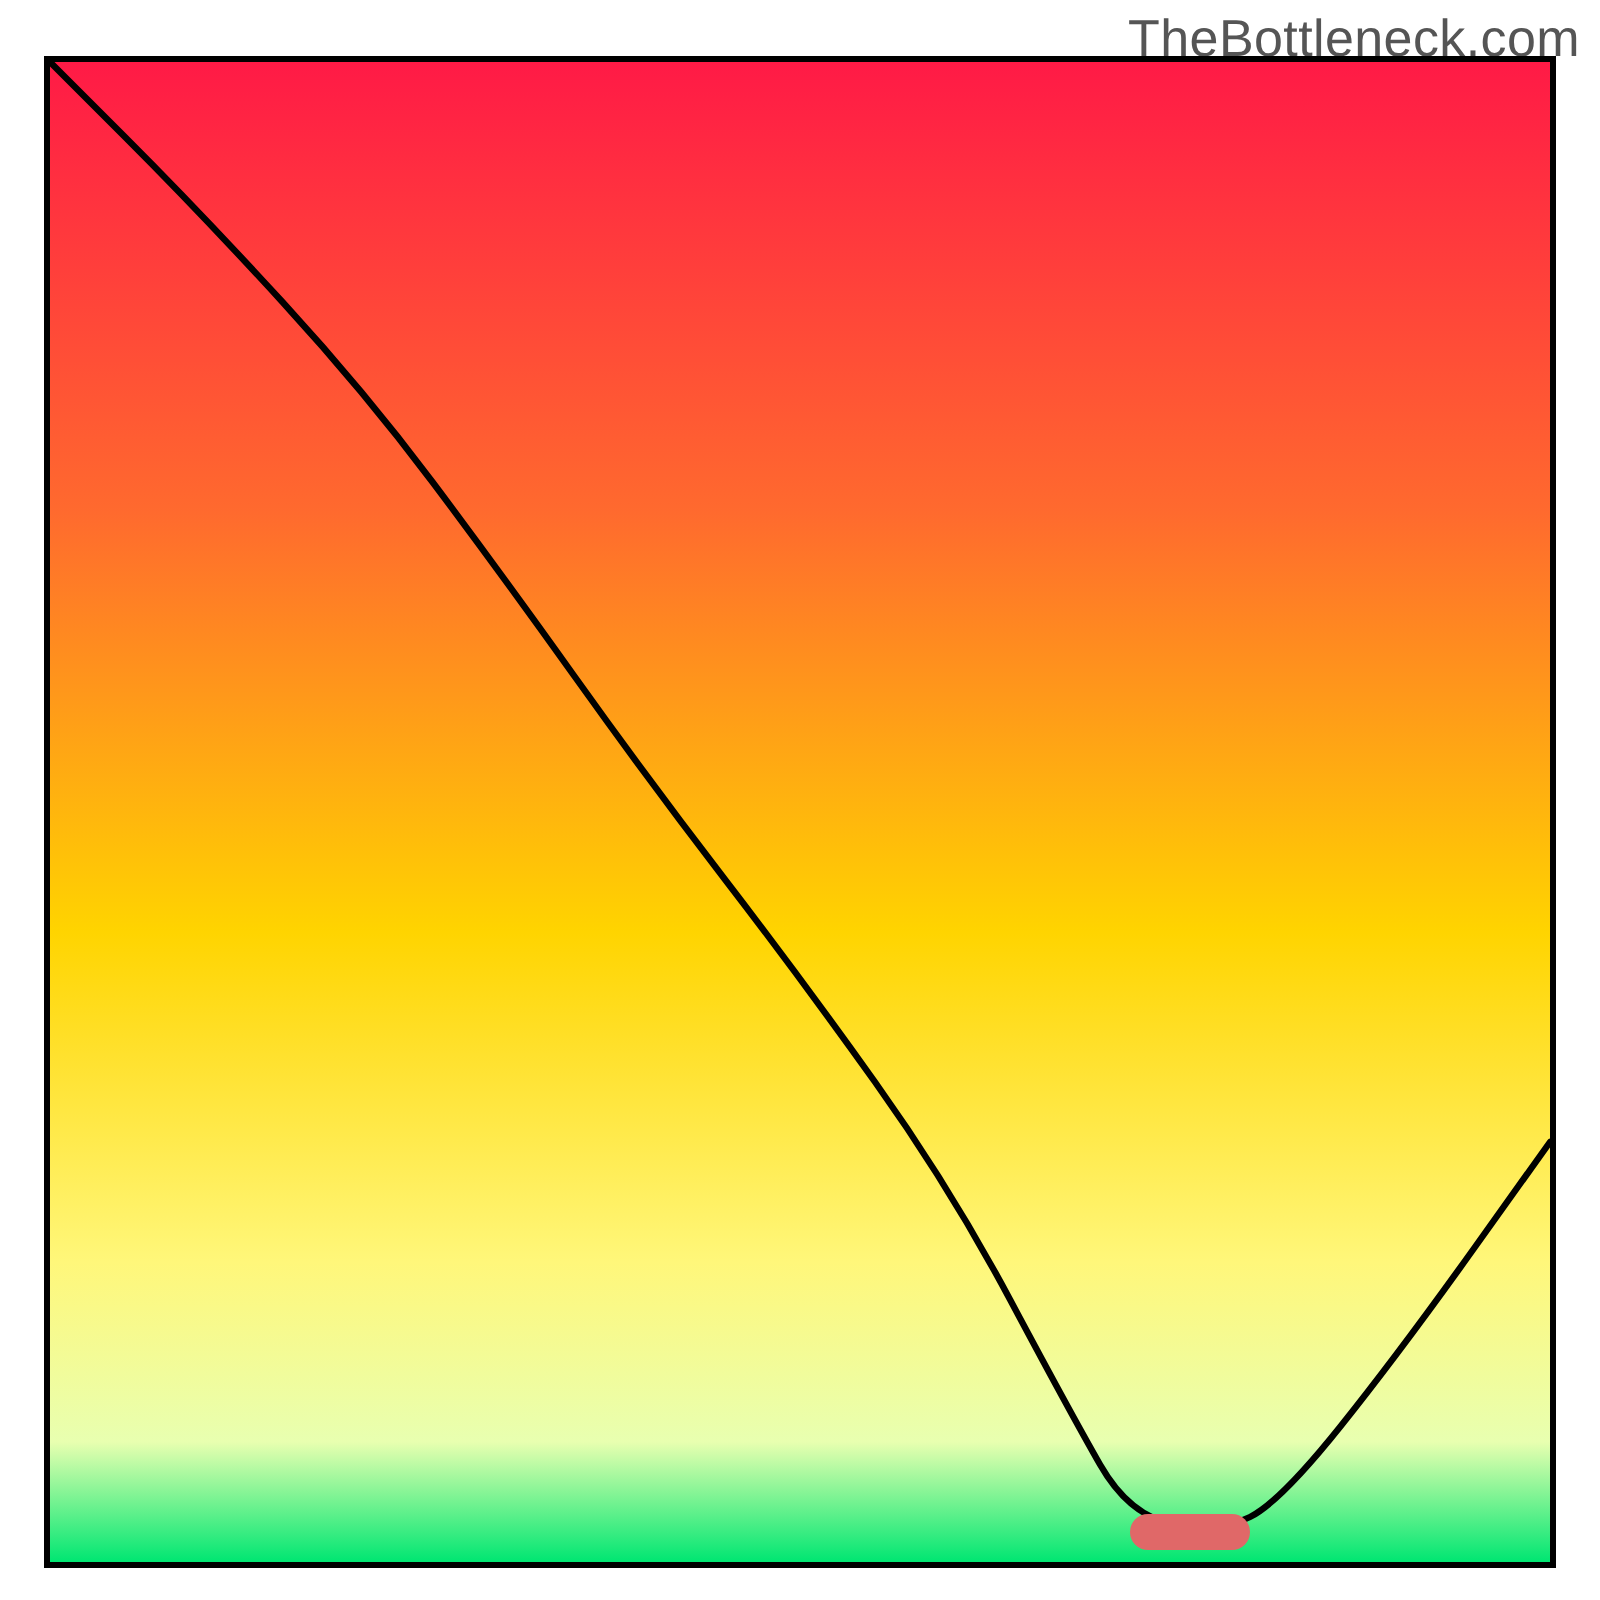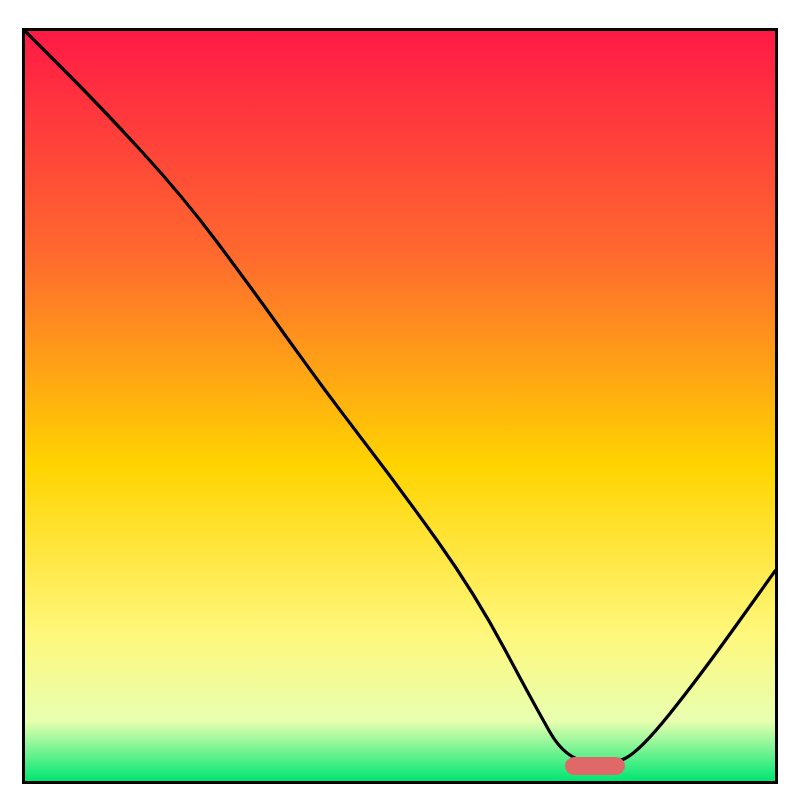--- a/index.html
+++ b/index.html
@@ -49,20 +49,21 @@
     position: absolute;
     background: #e06868;
     border-radius: 999px;
   }
 </style>
 </head>
 <body>
 
 <div class="stage">
 
+  <div class="watermark">TheBottleneck.com</div>
 
   <div class="plot-frame">
 
     <div class="gradient" id="gradient" style="background: linear-gradient(rgb(255, 26, 70) 0%, rgb(255, 106, 46) 30%, rgb(255, 212, 0) 58%, rgb(255, 247, 122) 80%, rgb(232, 255, 176) 92%, rgb(0, 230, 114) 100%);"></div>
 
     <svg class="lines" viewBox="0 0 750 750" preserveAspectRatio="none">
       <path id="curve-path" fill="none" stroke-width="3.2" stroke-linejoin="round" stroke-linecap="round" d="M 0 0 Q 0 0 37.5 37.5 Q 75 75 116.25 120 Q 157.5 165 191.25 210 Q 225 255 262.5 307.5 Q 300 360 337.5 408.75 Q 375 457.5 412.5 510 Q 450 562.5 480 618.75 Q 510.00000000000006 675 525 701.25 Q 540 727.5 562.5 731.25 Q 585 735 600 727.5 Q 615 720 645 682.5 Q 675 645 712.5 592.5 T 750 540" stroke="#000000"></path>
     </svg>
 
     <div id="marker" class="optimum-marker" style="left: 540px; width: 60px; top: 726px; height: 18px; background: rgb(224, 104, 104);"></div>

